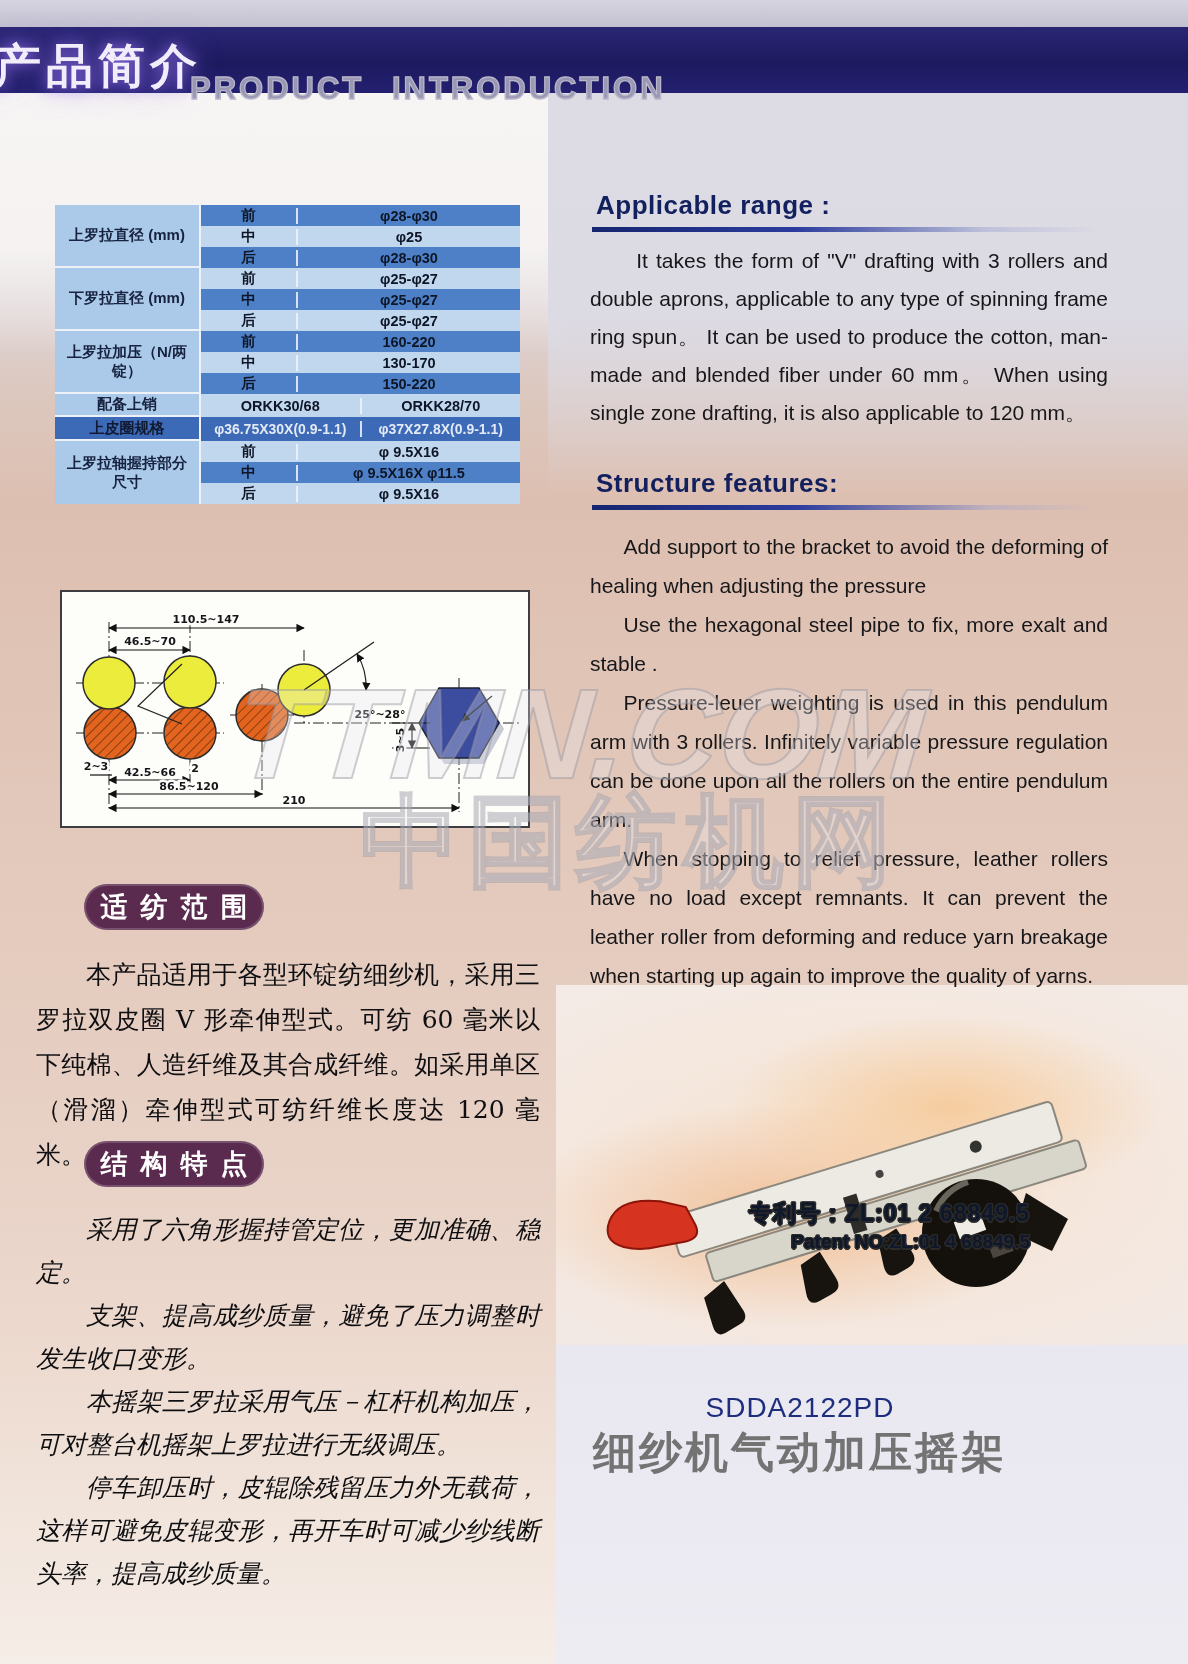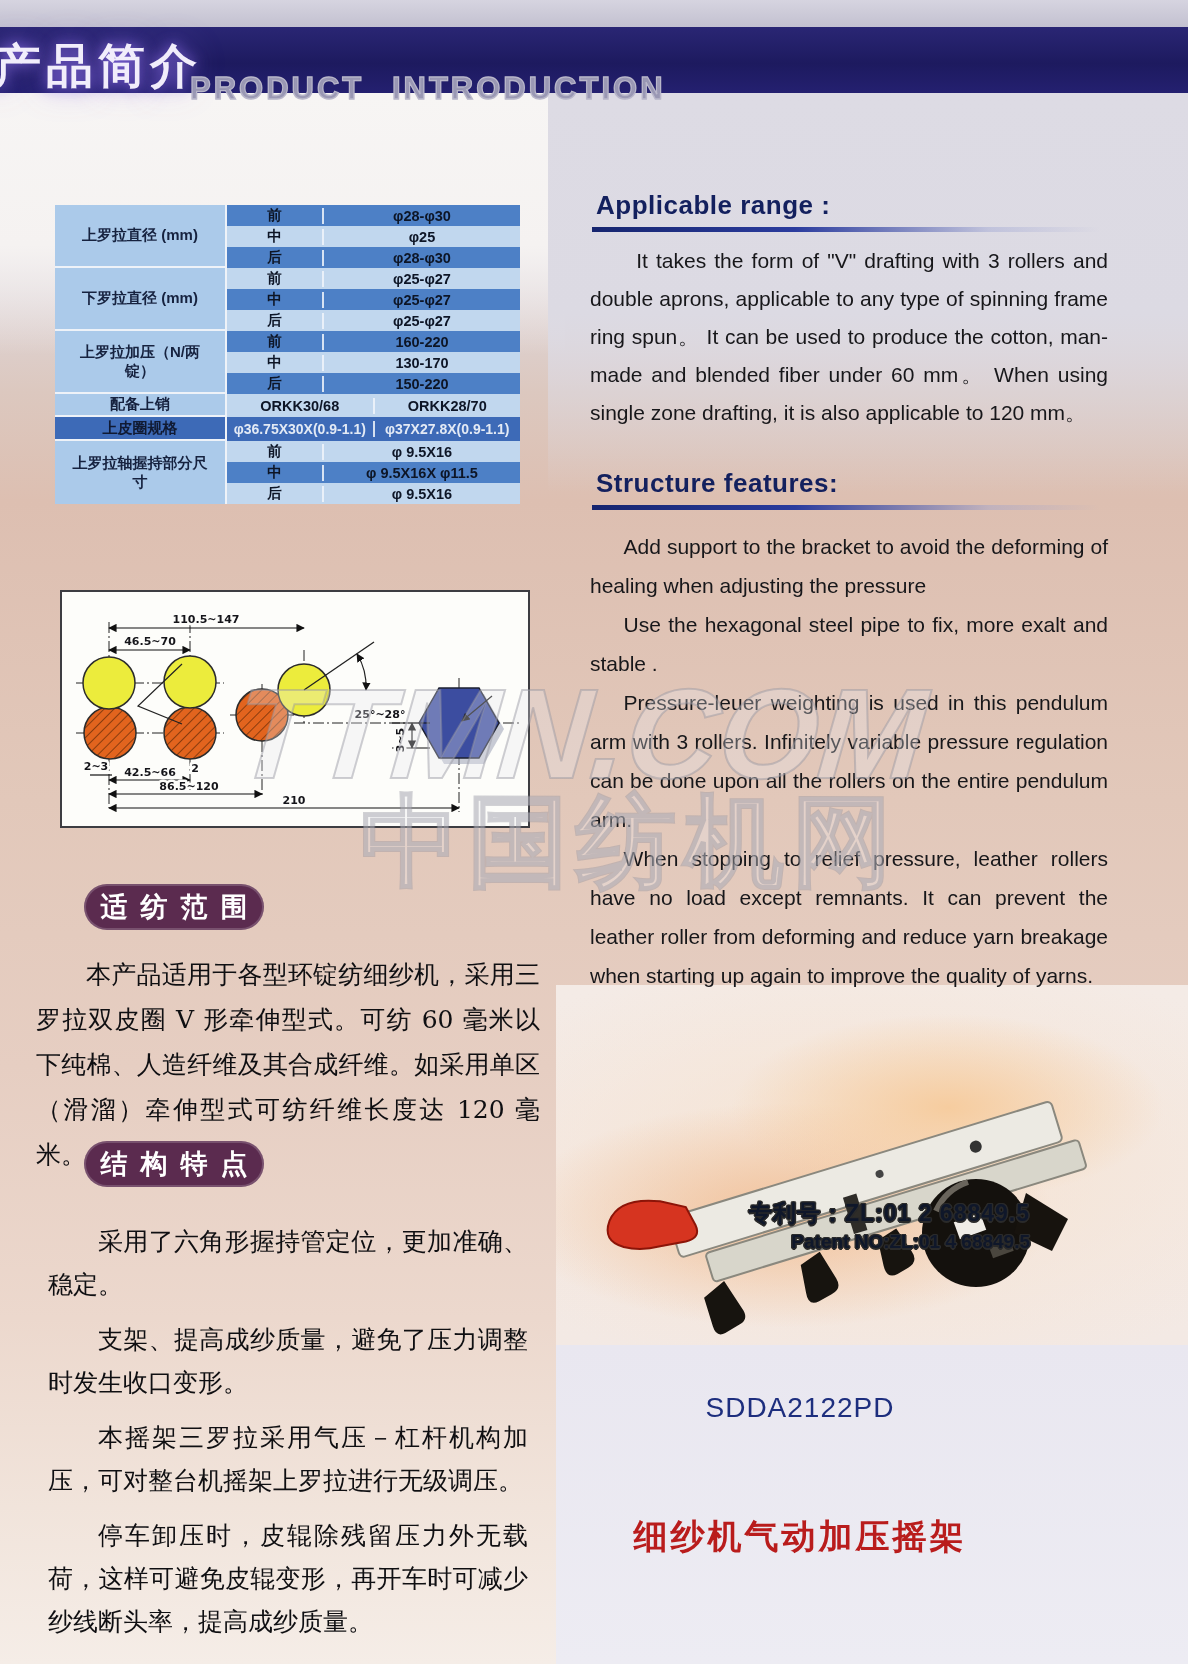--- a/index.html
+++ b/index.html
@@ -33,21 +33,21 @@
   
   .wm{position:absolute;z-index:40;pointer-events:none;font-weight:bold;white-space:nowrap;}
   #wm1{left:236px;top:660px;font-size:128px;font-style:italic;transform:skewX(-5deg);
        color:rgba(233,233,239,.30);-webkit-text-stroke:2px rgba(148,148,160,.45);}
   #wm2{left:360px;top:776px;font-size:100px;letter-spacing:8px;
        color:rgba(233,233,239,.30);-webkit-text-stroke:2px rgba(148,148,160,.42);}
 
   
   .spec-table{position:absolute;left:55px;top:205px;width:465px;font-weight:bold;z-index:2;}
   .trow{display:flex;}
-  .tlabel{width:170px;background:#abcaea;display:flex;align-items:center;justify-content:center;
+  .tlabel{width:144px;background:#abcaea;display:flex;align-items:center;justify-content:center;
           color:#16223f;font-size:15px;text-align:center;padding:0 12px;box-sizing:border-box;
           border-bottom:2px solid #eef2f8;}
   .trow:last-child .tlabel{border-bottom:none;}
   .tlabel.darkbg{background:#3d6ab7;color:#101a33;}
   .tsubs{flex:1;display:flex;flex-direction:column;border-left:2px solid #eef2f8;}
   .tsub{display:flex;height:21px;align-items:center;font-size:14.5px;color:#0d1526;}
   .tsub.medium{background:#4d80c6;}
   .tsub.light{background:#c1d7ee;}
   .tsub.dark{background:#3d6ab7;height:24px;}
   .tsub.single{height:23px;}
@@ -81,31 +81,31 @@
   .badge{position:absolute;width:180px;height:46px;border-radius:23px;background:#5b2b4f;
          color:#fff;display:flex;align-items:center;justify-content:center;
          font-size:27px;font-weight:bold;letter-spacing:13px;text-indent:13px;z-index:2;
          box-shadow:inset 0 0 0 2px rgba(255,255,255,.18);}
   #badge-applicable{left:84px;top:884px;}
   #badge-structure{left:84px;top:1141px;}
   .zh{font-family:"DejaVu Serif","Liberation Serif",serif;color:#0f0f12;z-index:2;}
   #zh-applicable{position:absolute;left:36px;top:952px;width:504px;font-size:25px;line-height:45px;
                  text-align:justify;text-indent:2em;}
   #zh-structure{position:absolute;left:36px;top:1208px;width:504px;font-size:25px;line-height:43px;text-align:justify;}
-  #zh-structure p{margin:12px;text-indent:2em;}
+  #zh-structure p{margin:0;text-indent:2em;font-style:italic;}
 
   
   .patent{position:absolute;left:630px;width:400px;text-align:right;font-weight:bold;color:#0f172a;z-index:3;
           text-shadow:-1.5px 0 #2a2a2a,1.5px 0 #2a2a2a,0 -1.5px #2a2a2a,0 1.5px #2a2a2a,
                       -1px -1px #2a2a2a,1px 1px #2a2a2a,-1px 1px #2a2a2a,1px -1px #2a2a2a;}
   #patent-zh{top:1198px;font-size:23px;letter-spacing:1px;}
   #patent-en{top:1231px;font-size:19px;}
   .prod-center{position:absolute;left:560px;width:480px;text-align:center;z-index:3;}
   #prod-model{top:1392px;font-size:28px;color:#1d2e7e;letter-spacing:1px;}
-  #prod-name{top:1514px;font-size:34px;font-weight:bold;color:#b91c1c;letter-spacing:3px;}
+  #prod-name{top:1424px;font-size:43px;font-weight:bold;color:#737373;letter-spacing:3px;}
   #prod-caption{top:1502px;font-size:19px;color:#2a2a2e;}
 </style>
 </head>
 <body>
 
 <div class="page">
 
   <div class="top-strip"></div>
   <div class="bg-main"></div>
   <div class="bg-white-patch"></div>

